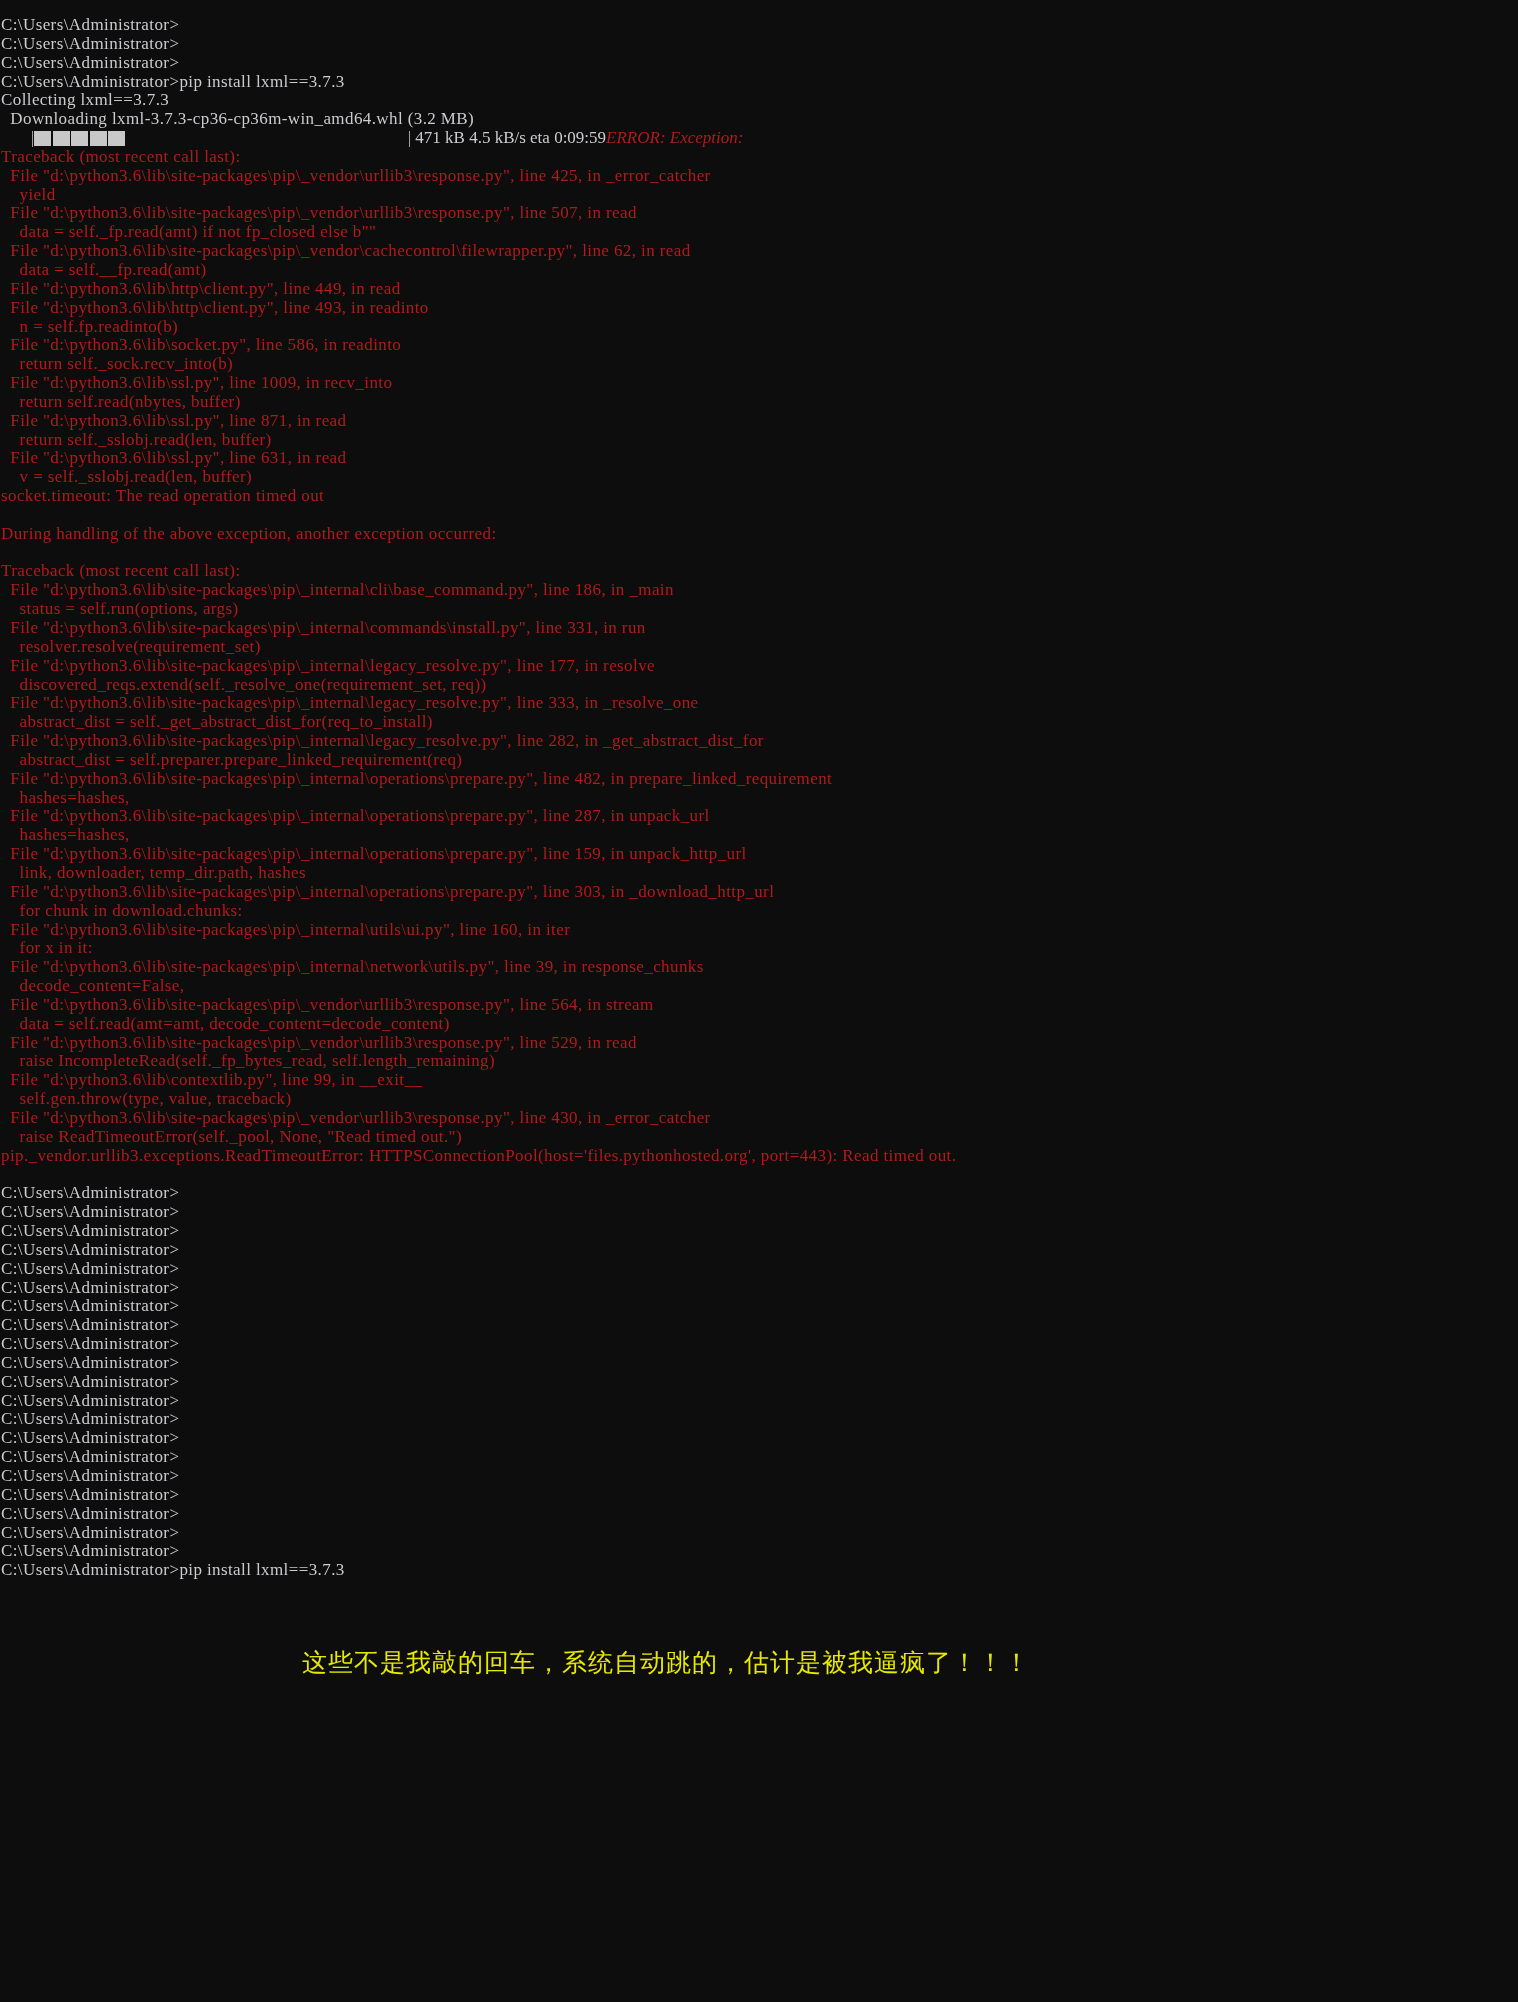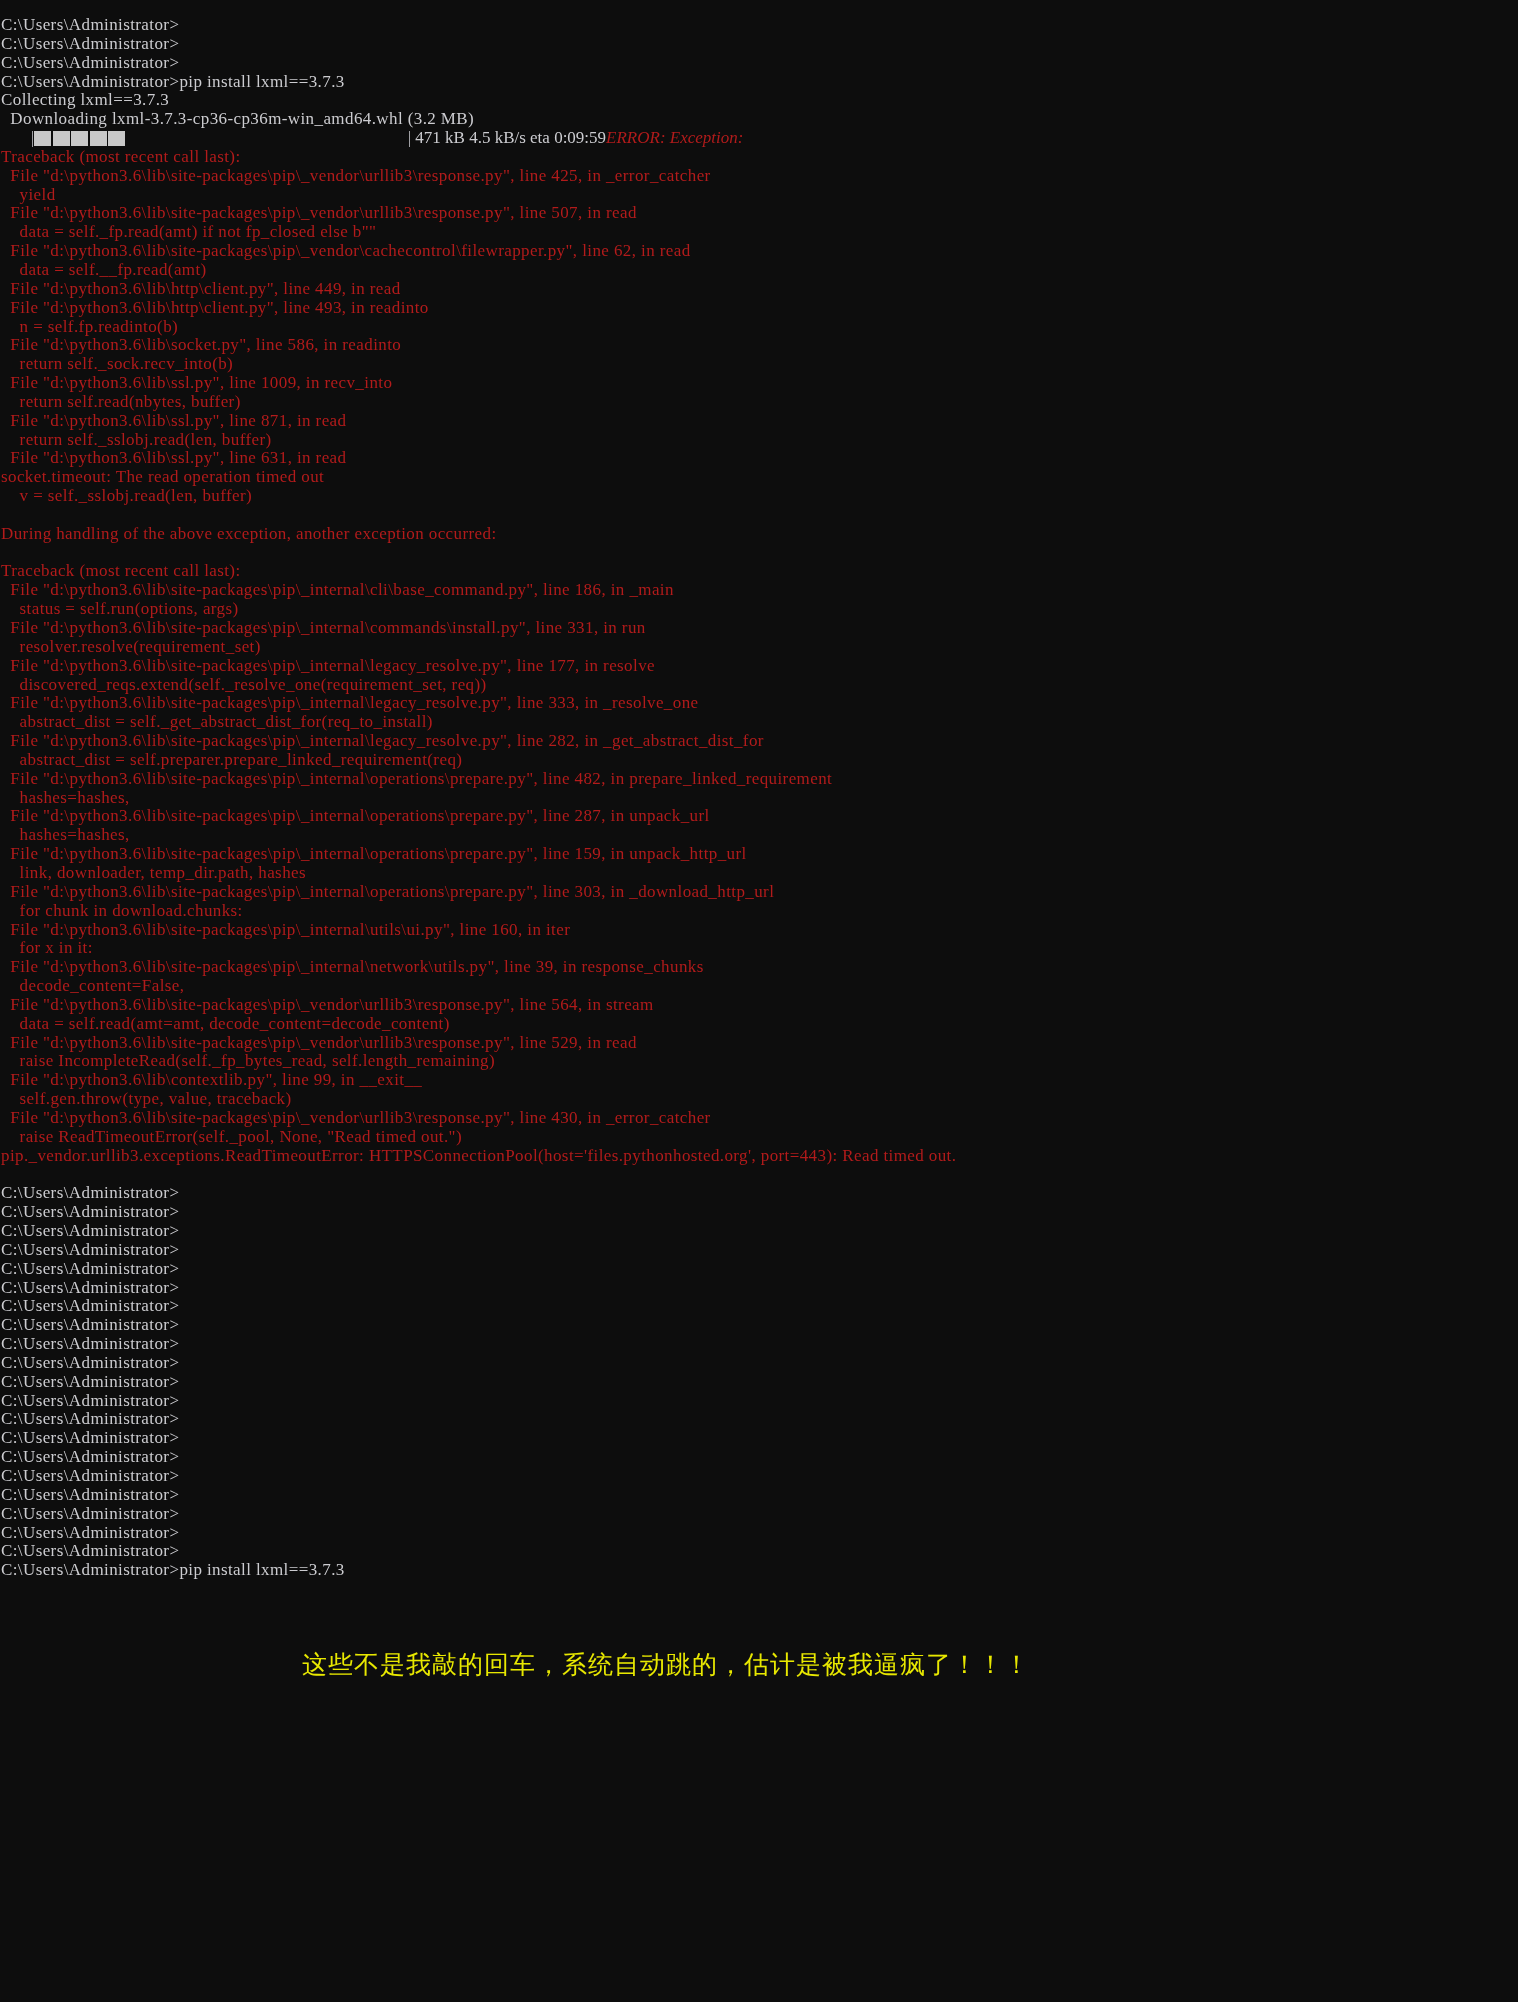--- a/index.html
+++ b/index.html
@@ -59,21 +59,21 @@
 
   
   .cn-note {
     position: absolute;
     left: 302px;
     top: 1648px;
     font-size: 25px;
     line-height: 34px;
     color: #e8e800;
     white-space: pre;
-    font-family: Liberation Serif, serif;
+    font-family: Liberation Mono, monospace;
     letter-spacing: 1px;
   }
 </style>
 </head>
 <body>
 
 <div id="terminal">
   <div id="console-output">
       <div class="line c-white">C:\Users\Administrator&gt;</div>
       <div class="line c-white">C:\Users\Administrator&gt;</div>
@@ -92,22 +92,22 @@
       <div class="line c-red">  File "d:\python3.6\lib\http\client.py", line 449, in read</div>
       <div class="line c-red">  File "d:\python3.6\lib\http\client.py", line 493, in readinto</div>
       <div class="line c-red">    n = self.fp.readinto(b)</div>
       <div class="line c-red">  File "d:\python3.6\lib\socket.py", line 586, in readinto</div>
       <div class="line c-red">    return self._sock.recv_into(b)</div>
       <div class="line c-red">  File "d:\python3.6\lib\ssl.py", line 1009, in recv_into</div>
       <div class="line c-red">    return self.read(nbytes, buffer)</div>
       <div class="line c-red">  File "d:\python3.6\lib\ssl.py", line 871, in read</div>
       <div class="line c-red">    return self._sslobj.read(len, buffer)</div>
       <div class="line c-red">  File "d:\python3.6\lib\ssl.py", line 631, in read</div>
+      <div class="line c-red">    v = self._sslobj.read(len, buffer)</div>
       <div class="line c-red">socket.timeout: The read operation timed out</div>
-      <div class="line c-red">    v = self._sslobj.read(len, buffer)</div>
       <div class="line c-red"> </div>
       <div class="line c-red">During handling of the above exception, another exception occurred:</div>
       <div class="line c-red"> </div>
       <div class="line c-red">Traceback (most recent call last):</div>
       <div class="line c-red">  File "d:\python3.6\lib\site-packages\pip\_internal\cli\base_command.py", line 186, in _main</div>
       <div class="line c-red">    status = self.run(options, args)</div>
       <div class="line c-red">  File "d:\python3.6\lib\site-packages\pip\_internal\commands\install.py", line 331, in run</div>
       <div class="line c-red">    resolver.resolve(requirement_set)</div>
       <div class="line c-red">  File "d:\python3.6\lib\site-packages\pip\_internal\legacy_resolve.py", line 177, in resolve</div>
       <div class="line c-red">    discovered_reqs.extend(self._resolve_one(requirement_set, req))</div>

